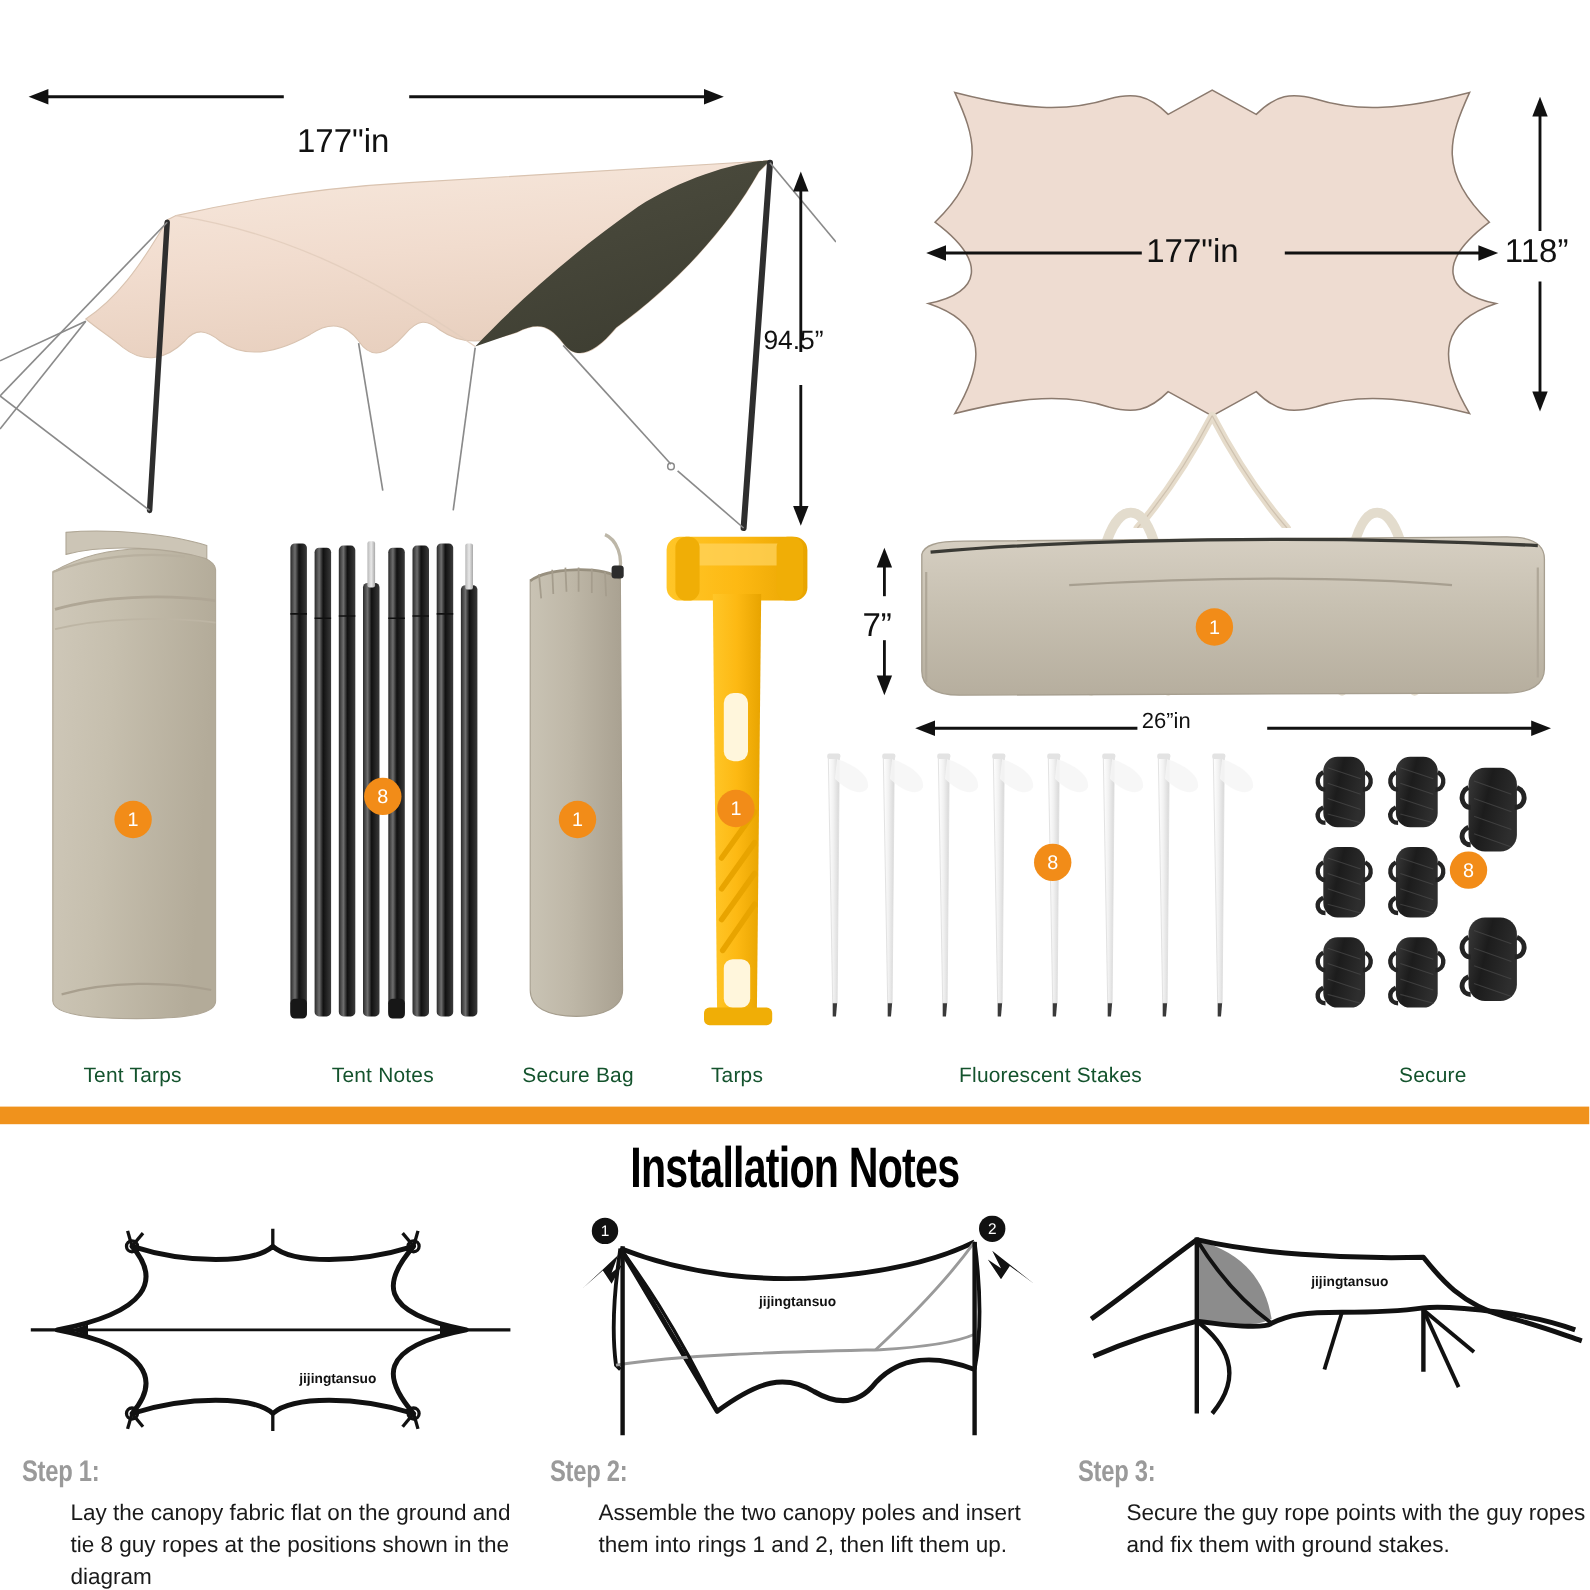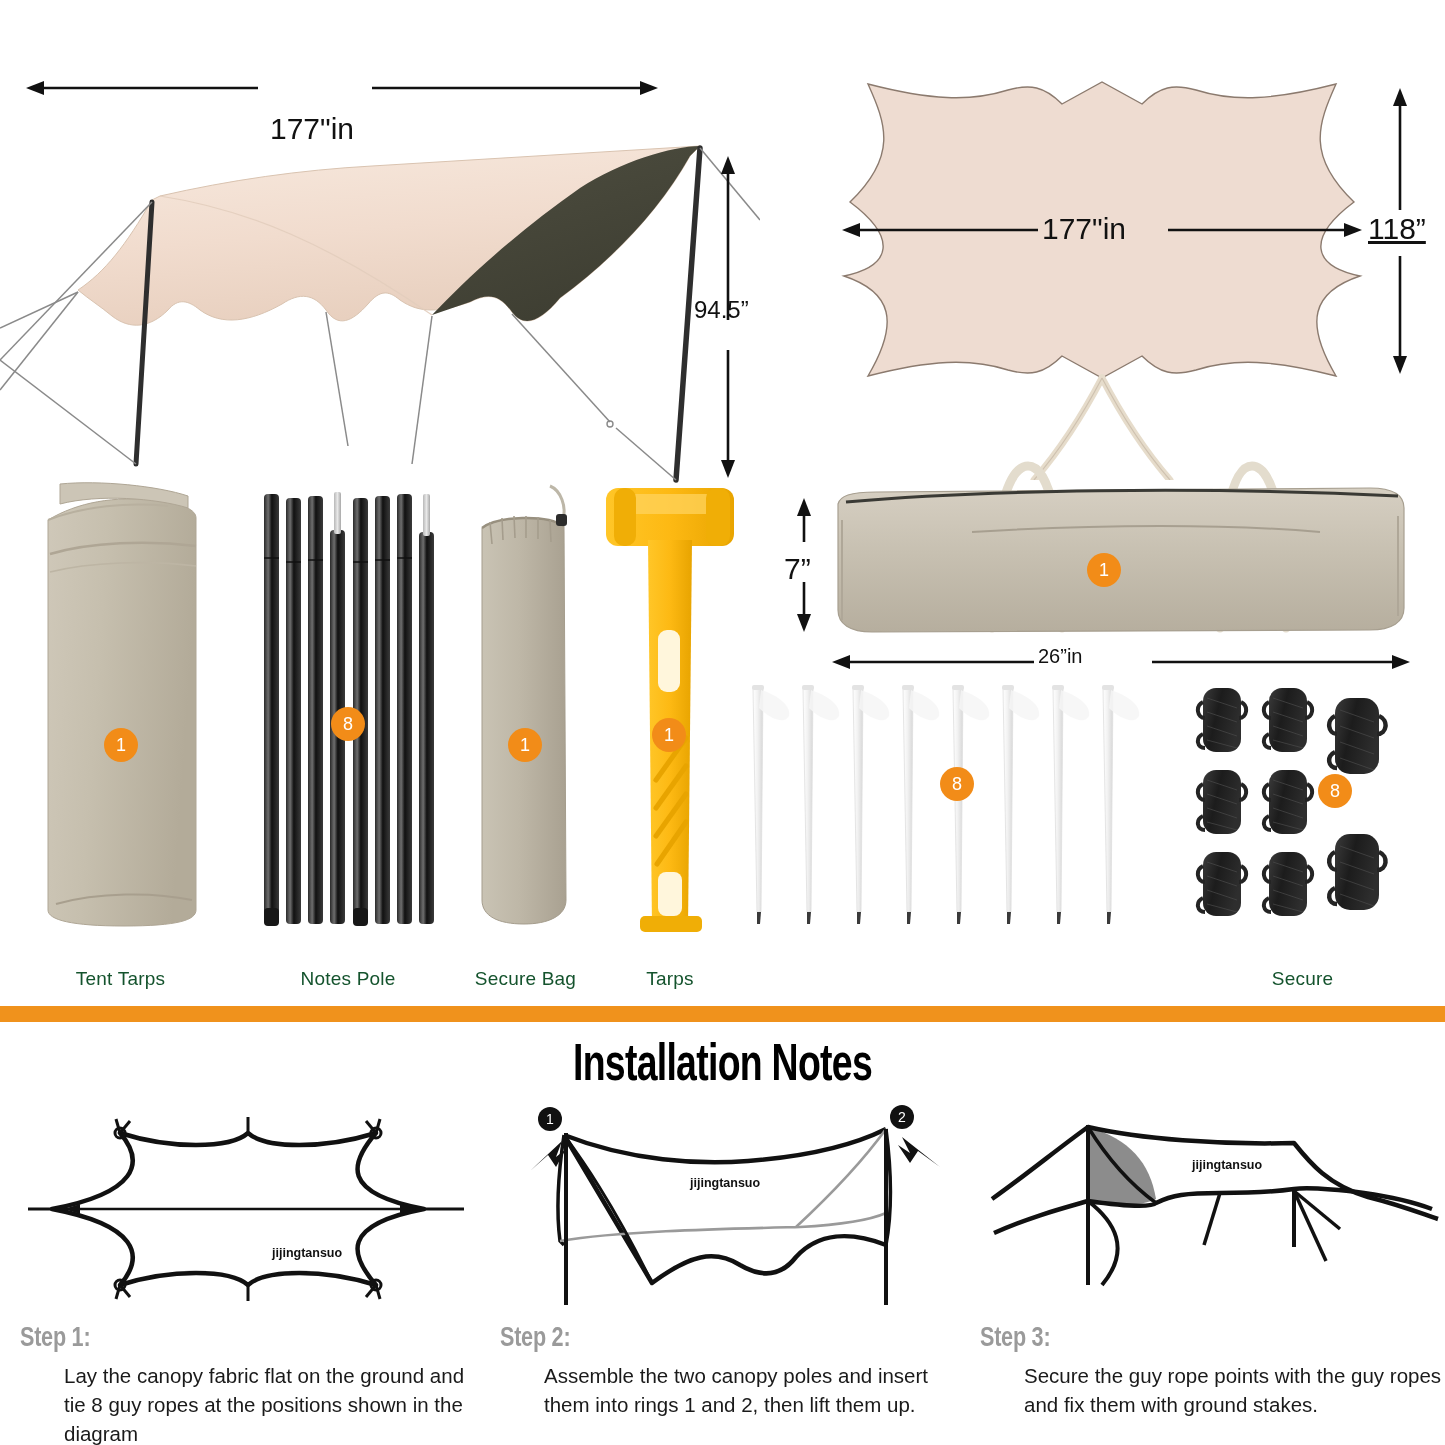--- a/index.html
+++ b/index.html
@@ -162,21 +162,21 @@
 
         <g stroke="#111" stroke-width="2.6" fill="none">
           <line x1="620" y1="42" x2="620" y2="150"></line>
           <line x1="620" y1="196" x2="620" y2="300"></line>
         </g>
         <polygon points="620,28 613,46 627,46" fill="#111"></polygon>
         <polygon points="620,314 613,296 627,296" fill="#111"></polygon>
       </svg>
 
       <div class="abs dim-label" style="left:262px;top:152px;font-size:30px;">177"in</div>
-      <div class="abs dim-label" style="left:588px;top:152px;font-size:30px;text-decoration:underline;">118”</div>
+      <div class="abs dim-label" style="left:588px;top:152px;font-size:30px;">118”</div>
     </div>
 
     <div id="bag-block">
       <svg width="665" height="230" viewBox="0 0 665 230">
         <defs>
           <linearGradient id="bagG" x1="0" y1="0" x2="0" y2="1">
             <stop offset="0%" stop-color="#D6CFC2"></stop>
             <stop offset="45%" stop-color="#C7C0B1"></stop>
             <stop offset="100%" stop-color="#B6AE9E"></stop>
           </linearGradient>
@@ -274,21 +274,21 @@
           <g stroke="#101010" stroke-width="1.5">
             <line x1="6" y1="78" x2="21" y2="78"></line>
             <line x1="28" y1="82" x2="43" y2="82"></line>
             <line x1="50" y1="80" x2="65" y2="80"></line>
             <line x1="95" y1="82" x2="110" y2="82"></line>
             <line x1="117" y1="80" x2="132" y2="80"></line>
             <line x1="139" y1="78" x2="154" y2="78"></line>
           </g>
         </svg>
         <div class="badge" style="left:73px;top:227px;">8</div>
-        <div class="part-label">Notes Pole</div>
+        <div class="part-label">Tent Notes</div>
       </div>
 
       <div class="part" style="left:468px;top:0;width:115px;height:510px;">
         <svg width="115" height="460" viewBox="0 0 115 460">
           <defs>
             <linearGradient id="sackG" x1="0" y1="0" x2="1" y2="0">
               <stop offset="0%" stop-color="#C9C3B4"></stop>
               <stop offset="45%" stop-color="#BEB7A7"></stop>
               <stop offset="100%" stop-color="#A9A191"></stop>
             </linearGradient>
@@ -397,20 +397,21 @@
             </g>
             <g transform="translate(350,0)">
               <path d="M8,8 L18,8 L16,232 L12,232 Z" fill="url(#stkG)" stroke="#DEDEDE" stroke-width="0.8"></path>
               <path d="M16,10 C34,16 46,26 44,36 C40,44 26,40 14,28 Z" fill="#F6F6F6" opacity=".85"></path>
               <rect x="7" y="5" width="12" height="5" rx="2" fill="#E3E3E3"></rect>
               <path d="M12,232 L16,232 L15,244 L12,244 Z" fill="#3A3A3A"></path>
             </g>
           </g>
         </svg>
         <div class="badge" style="left:195px;top:87px;">8</div>
+        <div class="part-label">Fluorescent Stakes</div>
       </div>
 
       <div class="part" style="left:1195px;top:200px;width:215px;height:310px;">
         <svg width="215" height="250" viewBox="0 0 215 250">
           <defs>
             <linearGradient id="ropeG" x1="0" y1="0" x2="1" y2="0.4">
               <stop offset="0%" stop-color="#3B3B3B"></stop>
               <stop offset="45%" stop-color="#1C1C1C"></stop>
               <stop offset="100%" stop-color="#2E2E2E"></stop>
             </linearGradient>

